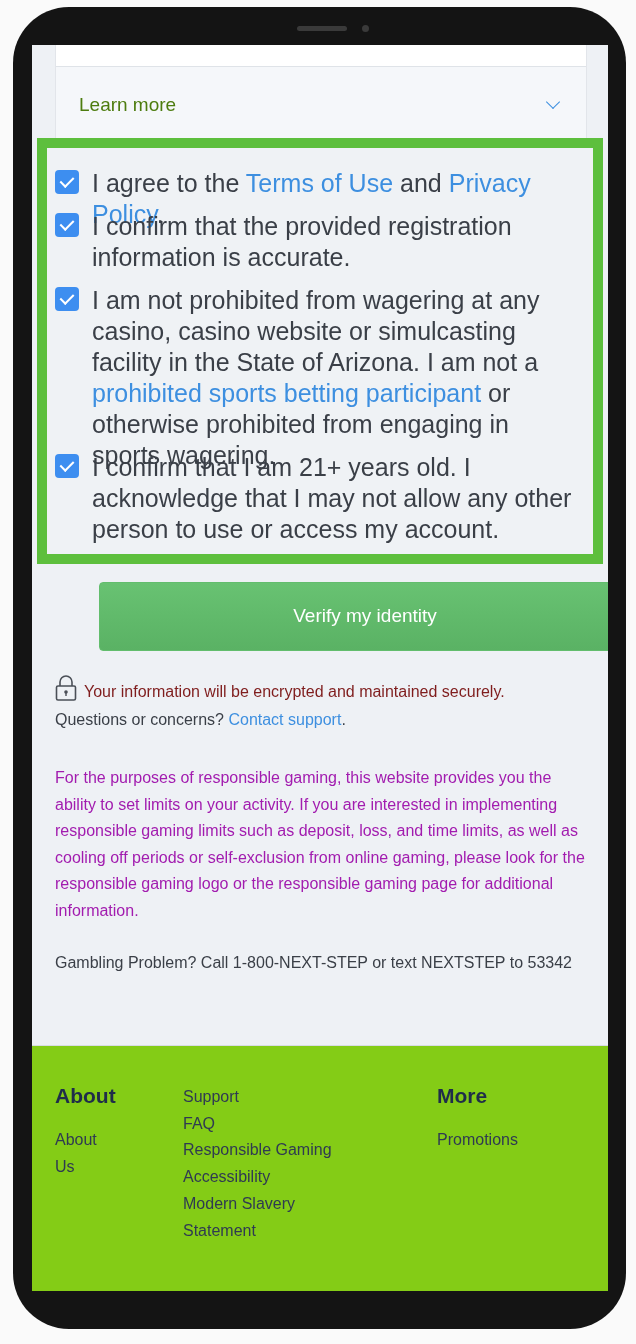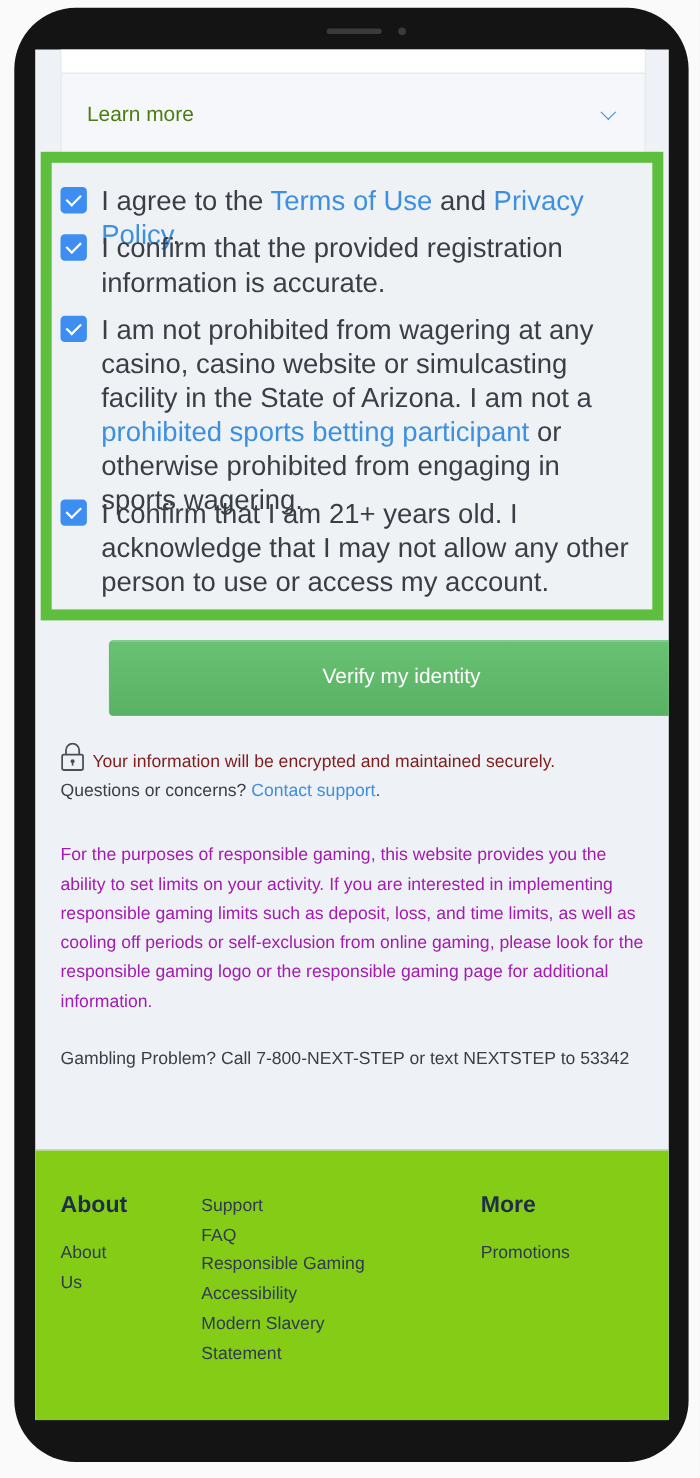--- a/index.html
+++ b/index.html
@@ -127,21 +127,21 @@
           <path d="M5 11 V7 a6 6 0 0 1 12 0 V11" fill="none" stroke="#4a4f57" stroke-width="1.6"></path>
           <rect x="1.5" y="11" width="19" height="14" rx="1.5" fill="none" stroke="#4a4f57" stroke-width="1.6"></rect>
           <circle cx="11" cy="17" r="1.8" fill="#4a4f57"></circle>
           <rect x="10.3" y="17" width="1.4" height="4" fill="#4a4f57"></rect>
         </svg>
     </span><span>Your information will be encrypted and maintained securely.</span>
   </div>
   <div class="questions"><span>Questions or concerns? </span><span class="link">Contact support</span><span>.</span></div>
 
   <div class="rg-text">For the purposes of responsible gaming, this website provides you the ability to set limits on your activity. If you are interested in implementing responsible gaming limits such as deposit, loss, and time limits, as well as cooling off periods or self-exclusion from online gaming, please look for the responsible gaming logo or the responsible gaming page for additional information.</div>
-  <div class="gp-text">Gambling Problem? Call 7-800-NEXT-STEP or text NEXTSTEP to 53342</div>
+  <div class="gp-text">Gambling Problem? Call 1-800-NEXT-STEP or text NEXTSTEP to 53342</div>
 
   <div class="footer">
     <div class="fcol" style="left:23px">
       <div class="fhead">About</div>
       <div class="flink"><span>About</span><br><span>Us</span></div>
     </div>
     <div class="fcol" style="left:151px">
       <div class="flink">Support</div>
       <div class="flink">FAQ</div>
       <div class="flink">Responsible Gaming</div>

